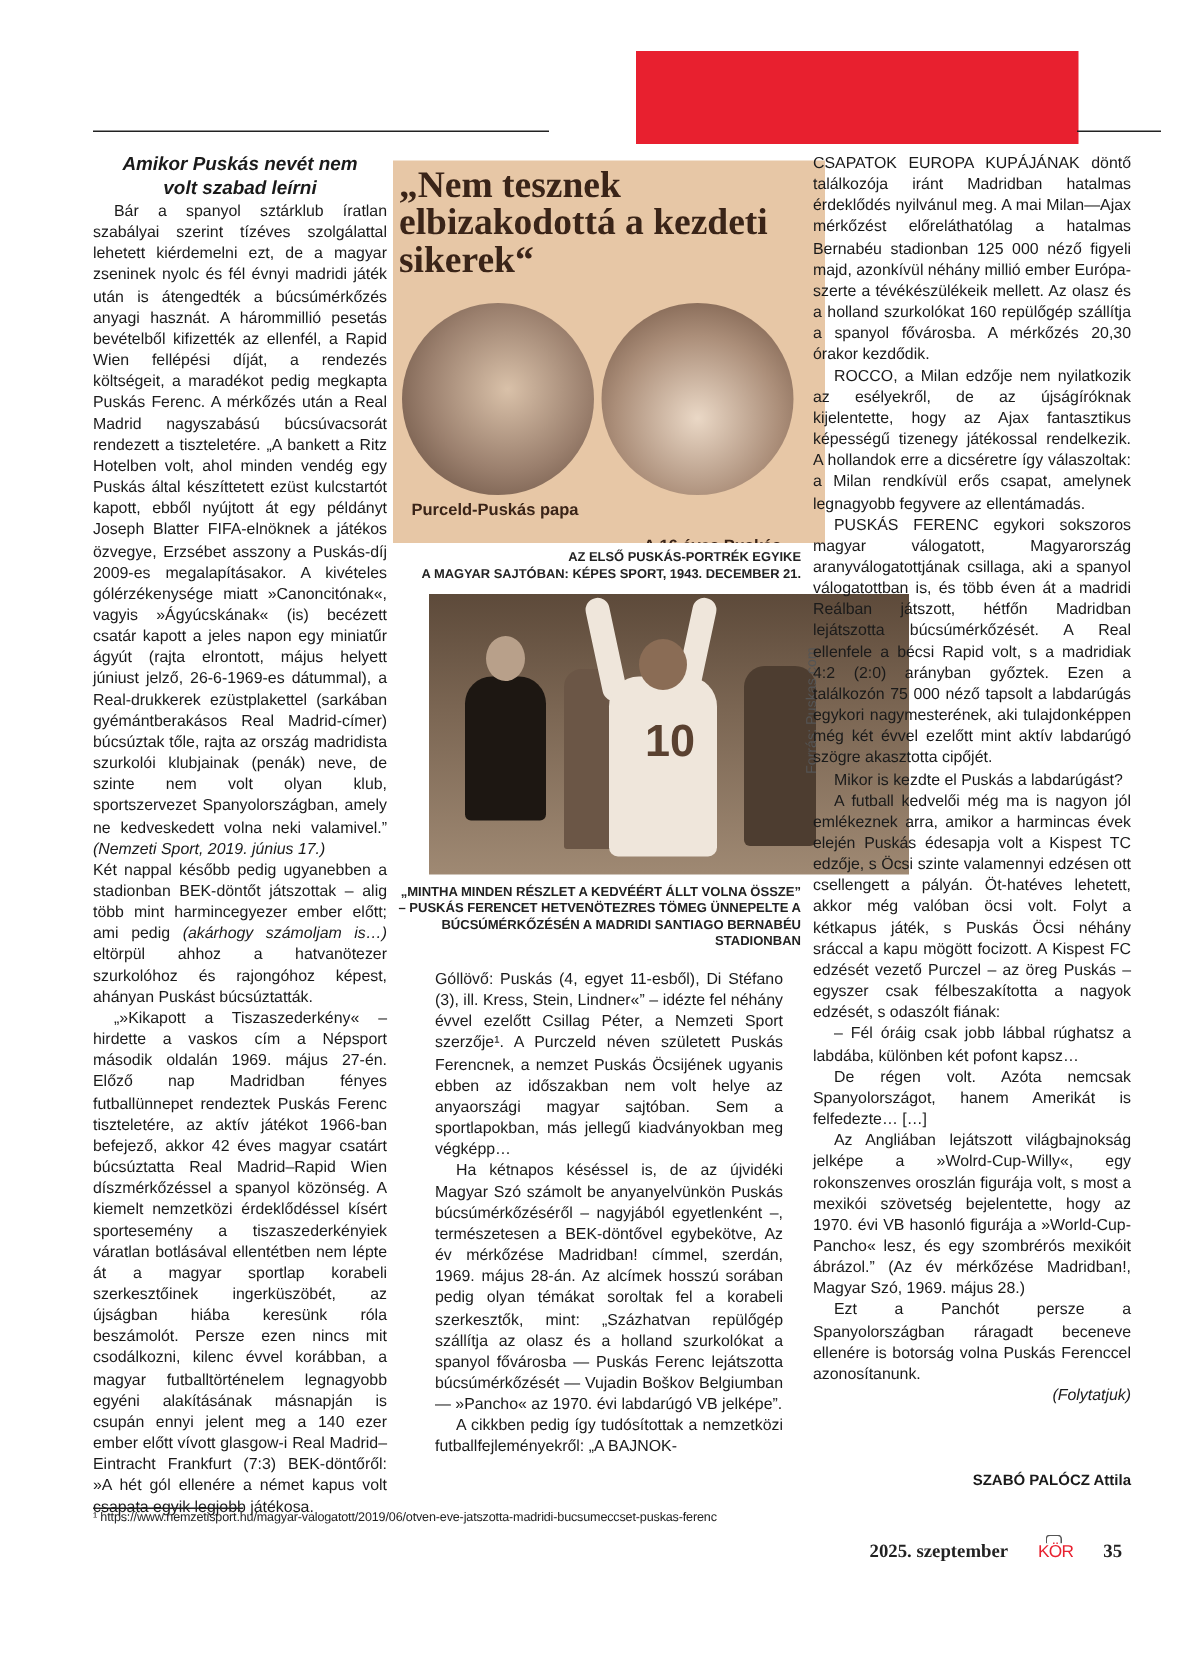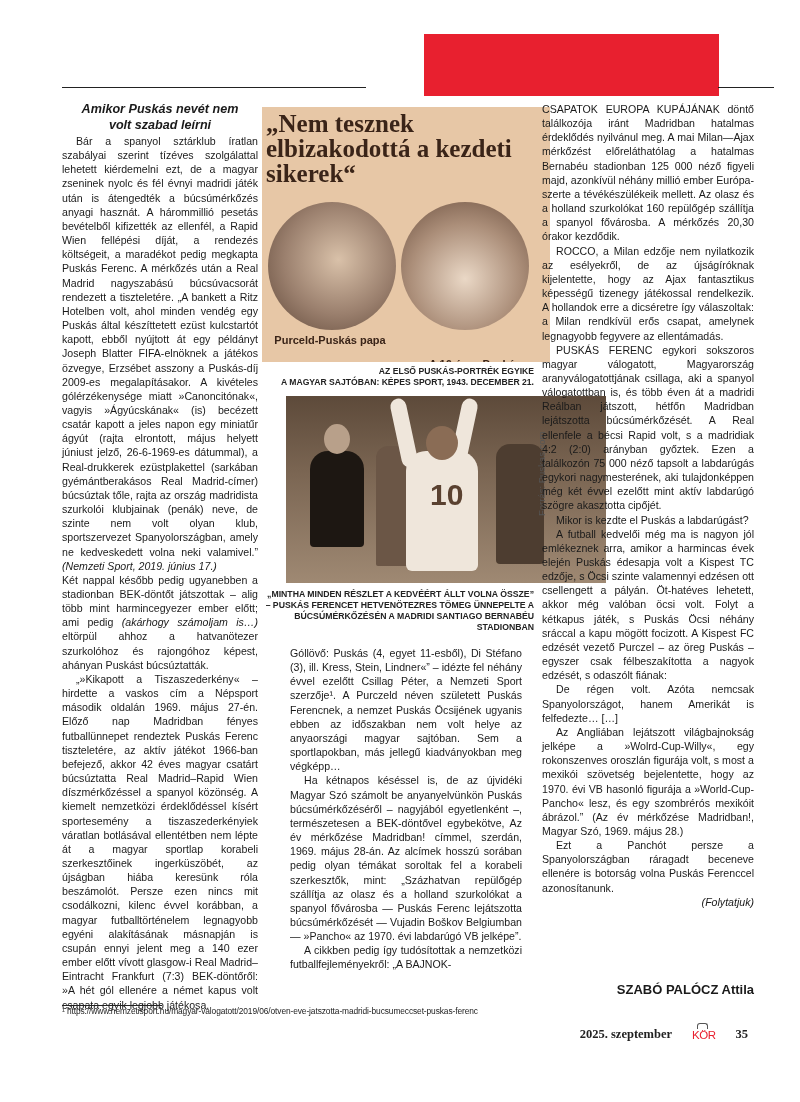--- a/index.html
+++ b/index.html
@@ -46,21 +46,21 @@
     .player-arm-r { left: 170px; top: 2px; width: 16px; height: 70px; background: #efe6db; transform: rotate(12deg); border-radius: 8px; }
     .player-head { left: 140px; top: 30px; width: 32px; height: 34px; background: #8a6c55; border-radius: 50%; }
     .player-num { position: absolute; left: 144px; top: 82px; font-size: 30px; font-weight: bold; color: #5a4130; font-family: "Liberation Sans", sans-serif; }
     .photog { left: 210px; top: 48px; width: 48px; height: 120px; background: #4d3d30; border-radius: 14px 14px 4px 4px; }
     .man-suit { left: 90px; top: 50px; width: 38px; height: 120px; background: #6b5646; border-radius: 12px 12px 2px 2px; }
     .photo2-credit { position: absolute; left: 536px; top: 516px; transform: rotate(-90deg); transform-origin: left top;
       font-size: 9.5px; color: #555; white-space: nowrap; }
     .caption2 { left: 262px; top: 589px; width: 272px; font-size: 8.7px; line-height: 11px; }
 
     .signoff { font-style: italic; text-align: right; }
-    .byline { position: absolute; left: 542px; top: 982px; width: 212px; text-align: right; font-weight: bold; font-size: 13px; }
+    .byline { position: absolute; left: 542px; top: 982px; width: 212px; text-align: right; font-weight: bold; font-size: 10px; }
 
     .fn-rule { position: absolute; left: 62px; top: 1005px; width: 100px; height: 1px; background: #222; }
     .footnote { position: absolute; left: 62px; top: 1006px; font-size: 8.4px; color: #222; white-space: nowrap; letter-spacing: -0.1px; }
 
     .footer { position: absolute; right: 52px; top: 1027px; display: flex; align-items: center; gap: 20px;
       font-family: "Liberation Serif", serif; font-weight: bold; font-size: 12.5px; color: #222; }
     .kor-logo { color: #e8202f; font-family: "Liberation Sans", sans-serif; font-weight: normal; font-size: 11.5px; position: relative; letter-spacing: -0.5px; }
     .kor-logo::before { content: ""; position: absolute; left: 5px; top: -6px; width: 9px; height: 5px; border: 1px solid #555; border-radius: 3px 3px 0 0; border-bottom: none; }
     i { font-style: italic; }
   </style>
@@ -114,20 +114,21 @@
   <p>Ha kétnapos késéssel is, de az újvidéki Magyar Szó számolt be anyanyelvünkön Puskás búcsúmérkőzéséről – nagyjából egyetlenként –, természetesen a BEK-döntővel egybekötve, Az év mérkőzése Madridban! címmel, szerdán, 1969. május 28-án. Az alcímek hosszú sorában pedig olyan témákat soroltak fel a korabeli szerkesztők, mint: „Százhatvan repülőgép szállítja az olasz és a holland szurkolókat a spanyol fővárosba — Puskás Ferenc lejátszotta búcsúmérkőzését — Vujadin Boškov Belgiumban — »Pancho« az 1970. évi labdarúgó VB jelképe”.</p>
   <p>A cikkben pedig így tudósítottak a nemzetközi futballfejleményekről: „A BAJNOK-</p>
 </div>
 
 <div class="col col3">
   <p class="noindent">CSAPATOK EUROPA KUPÁJÁNAK döntő találkozója iránt Madridban hatalmas érdeklődés nyilvánul meg. A mai Milan—Ajax mérkőzést előreláthatólag a hatalmas Bernabéu stadionban 125 000 néző figyeli majd, azonkívül néhány millió ember Európa-szerte a tévékészülékeik mellett. Az olasz és a holland szurkolókat 160 repülőgép szállítja a spanyol fővárosba. A mérkőzés 20,30 órakor kezdődik.</p>
   <p>ROCCO, a Milan edzője nem nyilatkozik az esélyekről, de az újságíróknak kijelentette, hogy az Ajax fantasztikus képességű tizenegy játékossal rendelkezik. A hollandok erre a dicséretre így válaszoltak: a Milan rendkívül erős csapat, amelynek legnagyobb fegyvere az ellentámadás.</p>
   <p>PUSKÁS FERENC egykori sokszoros magyar válogatott, Magyarország aranyválogatottjának csillaga, aki a spanyol válogatottban is, és több éven át a madridi Reálban játszott, hétfőn Madridban lejátszotta búcsúmérkőzését. A Real ellenfele a bécsi Rapid volt, s a madridiak 4:2 (2:0) arányban győztek. Ezen a találkozón 75 000 néző tapsolt a labdarúgás egykori nagymesterének, aki tulajdonképpen még két évvel ezelőtt mint aktív labdarúgó szögre akasztotta cipőjét.</p>
   <p>Mikor is kezdte el Puskás a labdarúgást?</p>
   <p>A futball kedvelői még ma is nagyon jól emlékeznek arra, amikor a harmincas évek elején Puskás édesapja volt a Kispest TC edzője, s Öcsi szinte valamennyi edzésen ott csellengett a pályán. Öt-hatéves lehetett, akkor még valóban öcsi volt. Folyt a kétkapus játék, s Puskás Öcsi néhány sráccal a kapu mögött focizott. A Kispest FC edzését vezető Purczel – az öreg Puskás – egyszer csak félbeszakította a nagyok edzését, s odaszólt fiának:</p>
+  <p>– Fél óráig csak jobb lábbal rúghatsz a labdába, különben két pofont kapsz…</p>
   <p>De régen volt. Azóta nemcsak Spanyolországot, hanem Amerikát is felfedezte… […]</p>
   <p>Az Angliában lejátszott világbajnokság jelképe a »Wolrd-Cup-Willy«, egy rokonszenves oroszlán figurája volt, s most a mexikói szövetség bejelentette, hogy az 1970. évi VB hasonló figurája a »World-Cup-Pancho« lesz, és egy szombrérós mexikóit ábrázol.” (Az év mérkőzése Madridban!, Magyar Szó, 1969. május 28.)</p>
   <p>Ezt a Panchót persze a Spanyolországban ráragadt beceneve ellenére is botorság volna Puskás Ferenccel azonosítanunk.</p>
   <p class="signoff">(Folytatjuk)</p>
 </div>
 <div class="byline">SZABÓ PALÓCZ Attila</div>
 
 <div class="fn-rule"></div>
 <div class="footnote">¹ https://www.nemzetisport.hu/magyar-valogatott/2019/06/otven-eve-jatszotta-madridi-bucsumeccset-puskas-ferenc</div>
 

